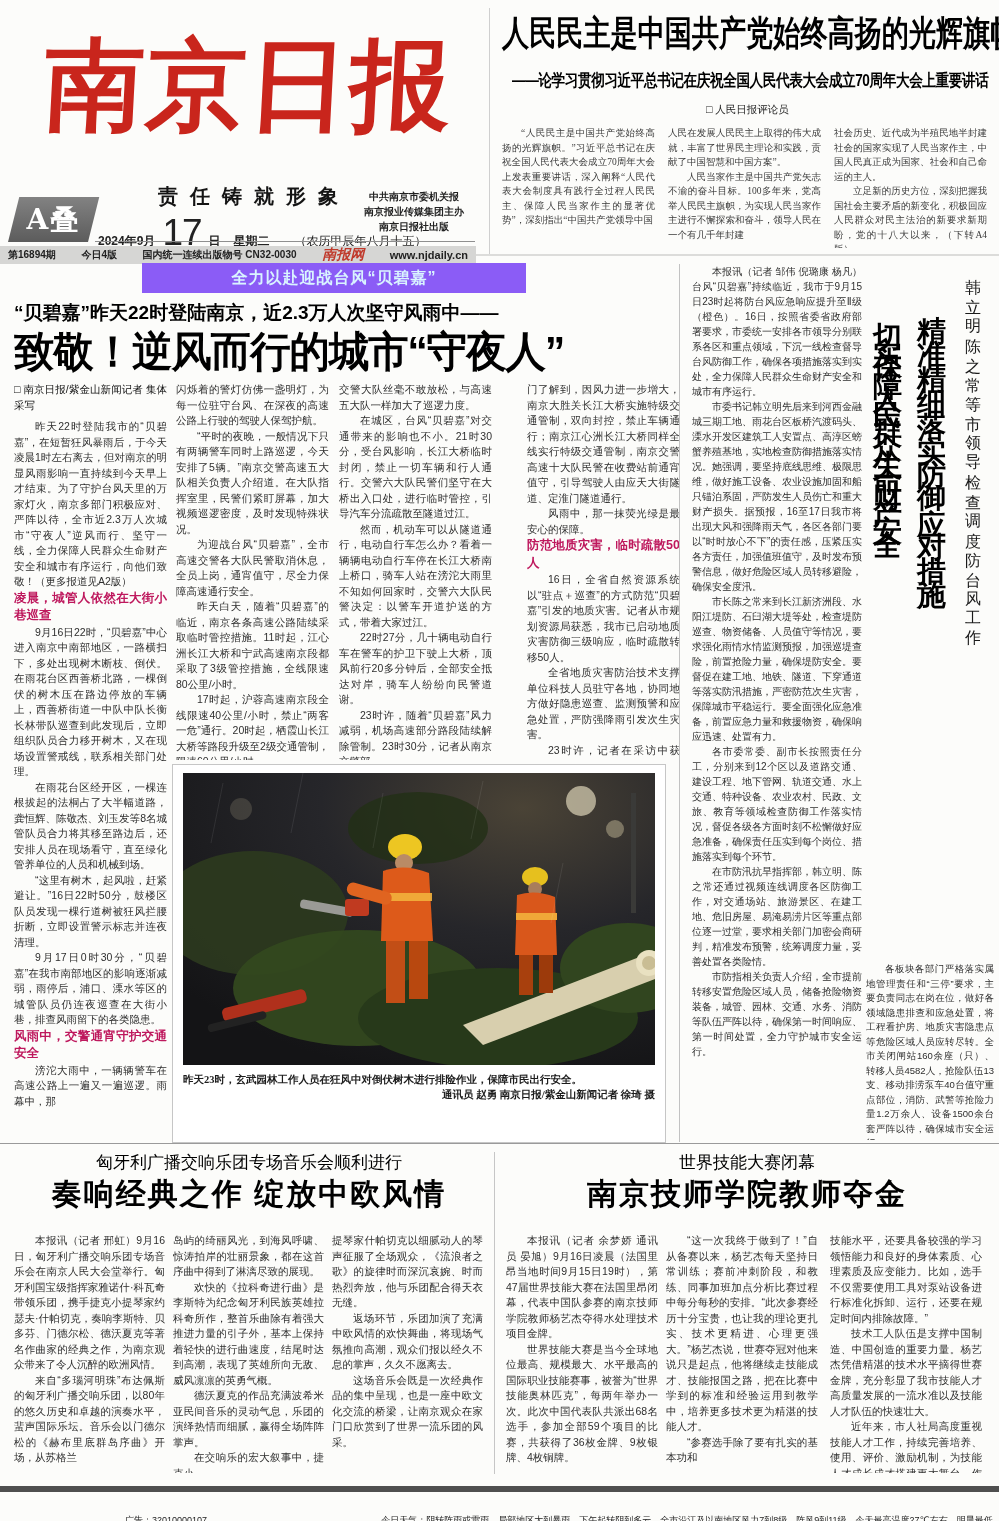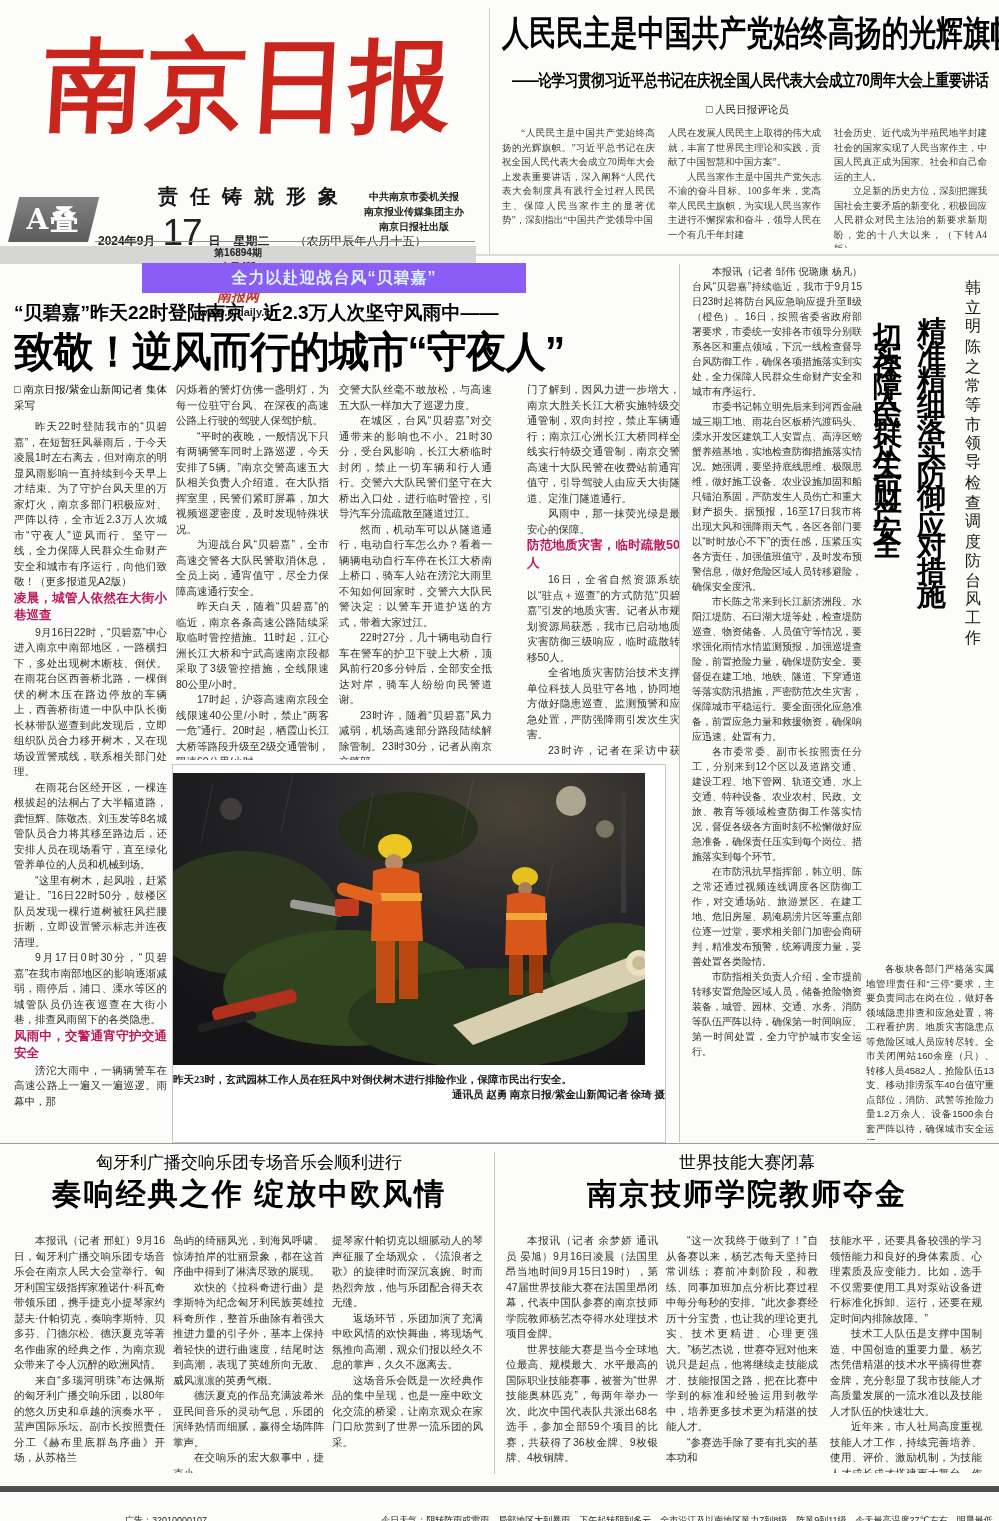--- a/index.html
+++ b/index.html
@@ -14,21 +14,21 @@
   .slogan{left:158px;top:183px;font-size:20px;font-weight:bold;letter-spacing:12px;color:#141414;white-space:nowrap;}
   .publisher{left:352px;top:189px;width:124px;font-size:10px;line-height:15px;text-align:center;color:#222;font-weight:bold;}
   .badge{left:8px;top:197px;width:80px;height:45px;background:linear-gradient(#828282,#5c5c5c);
     transform:skewX(-14deg);transform-origin:bottom left;display:flex;align-items:center;justify-content:center;}
   .badge-inner{transform:skewX(14deg);color:#fff;font-weight:bold;font-size:28px;font-family:"DejaVu Serif",serif;letter-spacing:2px;}
   .dateline{left:98px;top:200px;width:375px;height:42px;display:flex;align-items:baseline;gap:7px;
     font-size:12px;font-weight:bold;color:#222;white-space:nowrap;margin-top:14px;}
   .date-day{font-size:37px;font-weight:400;line-height:37px;letter-spacing:-1px;}
   .h-rule{left:95px;top:241px;width:380px;height:1px;background:#8f8f8f;}
   .issue-strip{left:0;top:246px;width:476px;height:18px;background:#d6d6d4;display:flex;align-items:center;
-    justify-content:space-between;font-size:10px;font-weight:bold;color:#222;padding:0 8px;box-sizing:border-box;white-space:nowrap;flex-direction:column;}
+    justify-content:space-between;font-size:10px;font-weight:bold;color:#222;padding:0 8px;box-sizing:border-box;white-space:nowrap;}
   .web-brand{color:#c0392b;font-family:"DejaVu Serif",serif;font-style:italic;font-size:14px;font-weight:bold;}
   .website{font-size:11px;}
   .v-sep-head{left:489px;top:8px;width:1px;height:246px;background:#cfcfcf;}
   .h-sep-head-right{left:476px;top:254px;width:523px;height:2px;background:#dcdcda;}
 
   
   .ed-headline{left:502px;top:10px;width:660px;font-size:35px;font-weight:900;white-space:nowrap;
     transform:scaleX(.775);transform-origin:0 0;color:#000;}
   .ed-subhead{left:512px;top:69px;width:640px;font-size:17px;font-weight:bold;white-space:nowrap;
     letter-spacing:-.5px;transform:scaleX(.8);transform-origin:0 0;color:#000;}
@@ -48,21 +48,21 @@
   .body-col p{margin:0;text-indent:2em;}
   .body-col p.cont{text-indent:0;}
   .t-byline{text-indent:0 !important;margin-bottom:6px !important;color:#111;}
   .subhead{font-weight:bold;font-size:12.5px;line-height:1.4;margin:6px 0 4px;color:#be185d;text-indent:0 !important;}
   .col1{left:14px;top:382px;width:153px;height:758px;}
   .col2{left:176px;top:382px;width:153px;height:378px;}
   .col3{left:339px;top:382px;width:153px;height:378px;}
   .col4{left:502px;top:382px;width:153px;height:378px;margin-left:25px;}
 
   .photo-box{left:172px;top:764px;width:494px;height:379px;background:#fff;border:1px solid #c6c6c6;
-    box-sizing:border-box;padding:8px 0 4px;}
+    box-sizing:border-box;padding:8px 10px 4px;}
   .photo-box svg{display:block;width:472px;height:292px;}
   .caption{margin:7px 0 0;font-family:"Liberation Serif","DejaVu Serif",serif;font-weight:bold;
     font-size:10.5px;line-height:15px;color:#1c1c1c;}
   .credit{text-align:right;margin:0;font-family:"Liberation Serif","DejaVu Serif",serif;font-weight:bold;
     font-size:10.5px;line-height:16px;color:#1c1c1c;}
 
   
   .v-sep-main{left:679px;top:264px;width:1px;height:878px;background:#c2c2c2;}
   .resp-col{left:692px;top:264px;width:170px;height:877px;font-size:10px;line-height:15px;}
   .v-kicker{left:962px;top:266px;height:700px;writing-mode:vertical-rl;font-size:16px;
@@ -258,21 +258,21 @@
       <p>各板块各部门严格落实属地管理责任和“三停”要求，主要负责同志在岗在位，做好各领域隐患排查和应急处置，将工程看护房、地质灾害隐患点等危险区域人员应转尽转。全市关闭闸站160余座（只）、转移人员4582人，抢险队伍13支、移动排涝泵车40台值守重点部位，消防、武警等抢险力量1.2万余人、设备1500余台套严阵以待，确保城市安全运行。</p>
     </div>
 
   <div class="abs h-sep-bottom"></div>
   <div class="abs v-sep-bottom"></div>
 
   <div class="abs b-kicker" style="left:10px">匈牙利广播交响乐团专场音乐会顺利进行</div>
   <div class="abs b-headline" style="left:10px">奏响经典之作 绽放中欧风情</div>
   <div class="body-col b-col" style="left:14px;width:151px">
       <p>本报讯（记者 邢虹）9月16日，匈牙利广播交响乐团专场音乐会在南京人民大会堂举行。匈牙利国宝级指挥家雅诺什·科瓦奇带领乐团，携手捷克小提琴家约瑟夫·什帕切克，奏响李斯特、贝多芬、门德尔松、德沃夏克等著名作曲家的经典之作，为南京观众带来了令人沉醉的欧洲风情。</p>
-      <p>来自“多瑙河明珠”布达佩斯的匈牙利广播交响乐团，以80年的悠久历史和卓越的演奏水平，蜚声国际乐坛。副市长按照责任分工《赫布里底群岛序曲》开场，从苏格兰</p>
+      <p>来自“多瑙河明珠”布达佩斯的匈牙利广播交响乐团，以80年的悠久历史和卓越的演奏水平，蜚声国际乐坛。音乐会以门德尔松的《赫布里底群岛序曲》开场，从苏格兰</p>
     </div>
   <div class="body-col b-col" style="left:332px;width:151px">
     <p class="cont">提琴家什帕切克以细腻动人的琴声征服了全场观众，《流浪者之歌》的旋律时而深沉哀婉、时而热烈奔放，他与乐团配合得天衣无缝。</p>
     <div>
         <p>返场环节，乐团加演了充满中欧风情的欢快舞曲，将现场气氛推向高潮，观众们报以经久不息的掌声，久久不愿离去。</p>
         <p>这场音乐会既是一次经典作品的集中呈现，也是一座中欧文化交流的桥梁，让南京观众在家门口欣赏到了世界一流乐团的风采。</p>
       </div>
   </div>
   <div class="body-col b-col" style="left:173px;width:151px">
     <p class="cont">岛屿的绮丽风光，到海风呼啸、惊涛拍岸的壮丽景象，都在这首序曲中得到了淋漓尽致的展现。</p>

